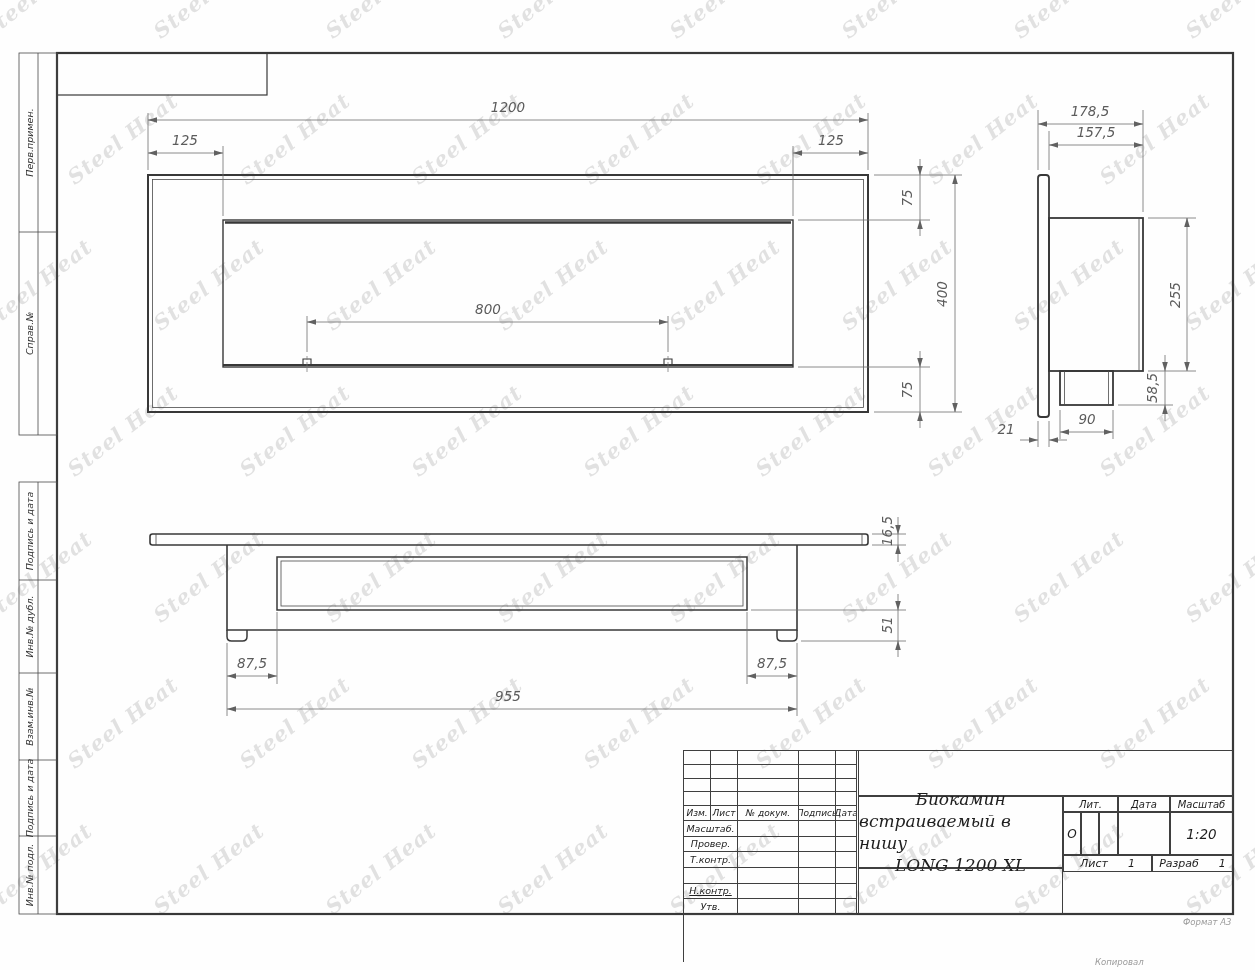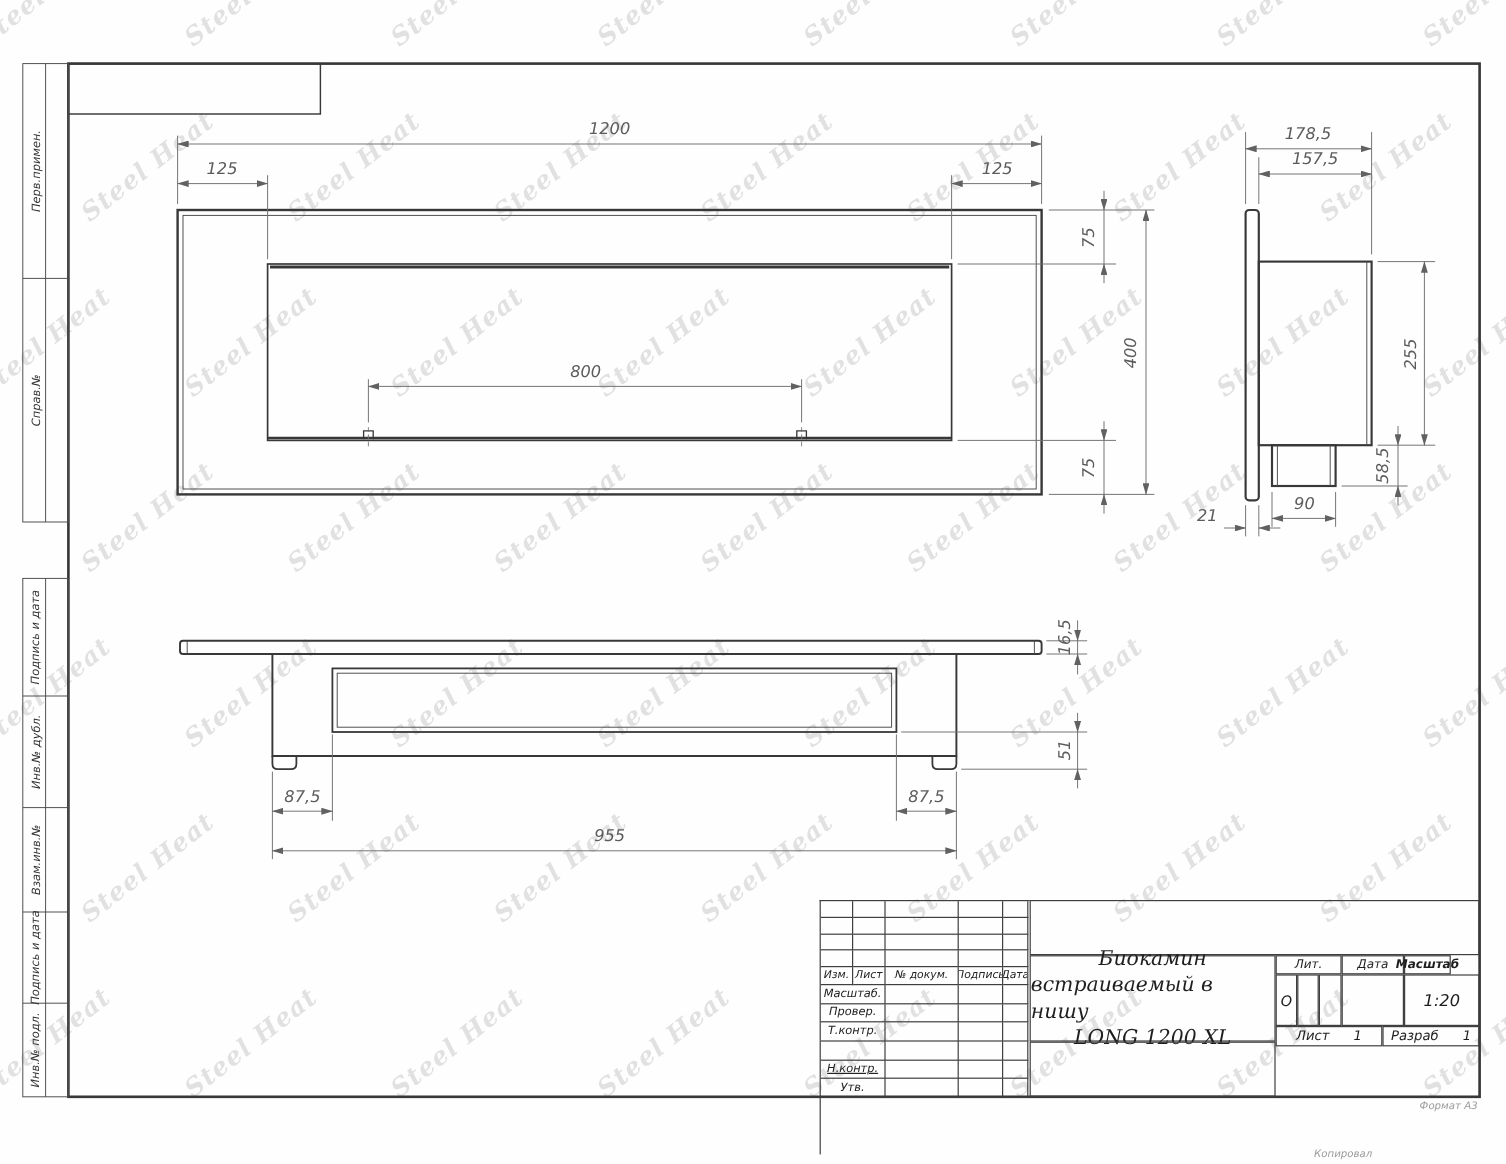--- a/index.html
+++ b/index.html
@@ -304,21 +304,21 @@
 
     <div class="cell namecell" style="left:175px;top:46px;width:205px;height:72px;">
       <span>Биокамин</span>
       <span>встраиваемый в нишу</span>
       <span>LONG 1200 XL</span>
     </div>
     <div class="cell" style="left:175px;top:118px;width:205px;height:46px;"></div>
 
     <div class="cell lbl" style="left:380px;top:46px;width:55px;height:16px;">Лит.</div>
     <div class="cell lbl" style="left:435px;top:46px;width:52px;height:16px;">Дата</div>
-    <div class="cell lbl" style="left:487px;top:46px;width:39px;height:16px;font-weight:bold;">Масштаб</div>
+    <div class="cell lbl" style="left:487px;top:46px;width:63px;height:16px;">Масштаб</div>
 
     <div class="cell val" style="left:380px;top:62px;width:18px;height:43px;">О</div>
     <div class="cell val" style="left:398px;top:62px;width:18px;height:43px;"></div>
     <div class="cell val" style="left:416px;top:62px;width:19px;height:43px;"></div>
     <div class="cell val" style="left:435px;top:62px;width:52px;height:43px;"></div>
     <div class="cell scale" style="left:487px;top:62px;width:63px;height:43px;">1:20</div>
 
     <div class="cell pair" style="left:380px;top:105px;width:89px;height:17px;">
       <span>Лист</span>
       <span>1</span>

